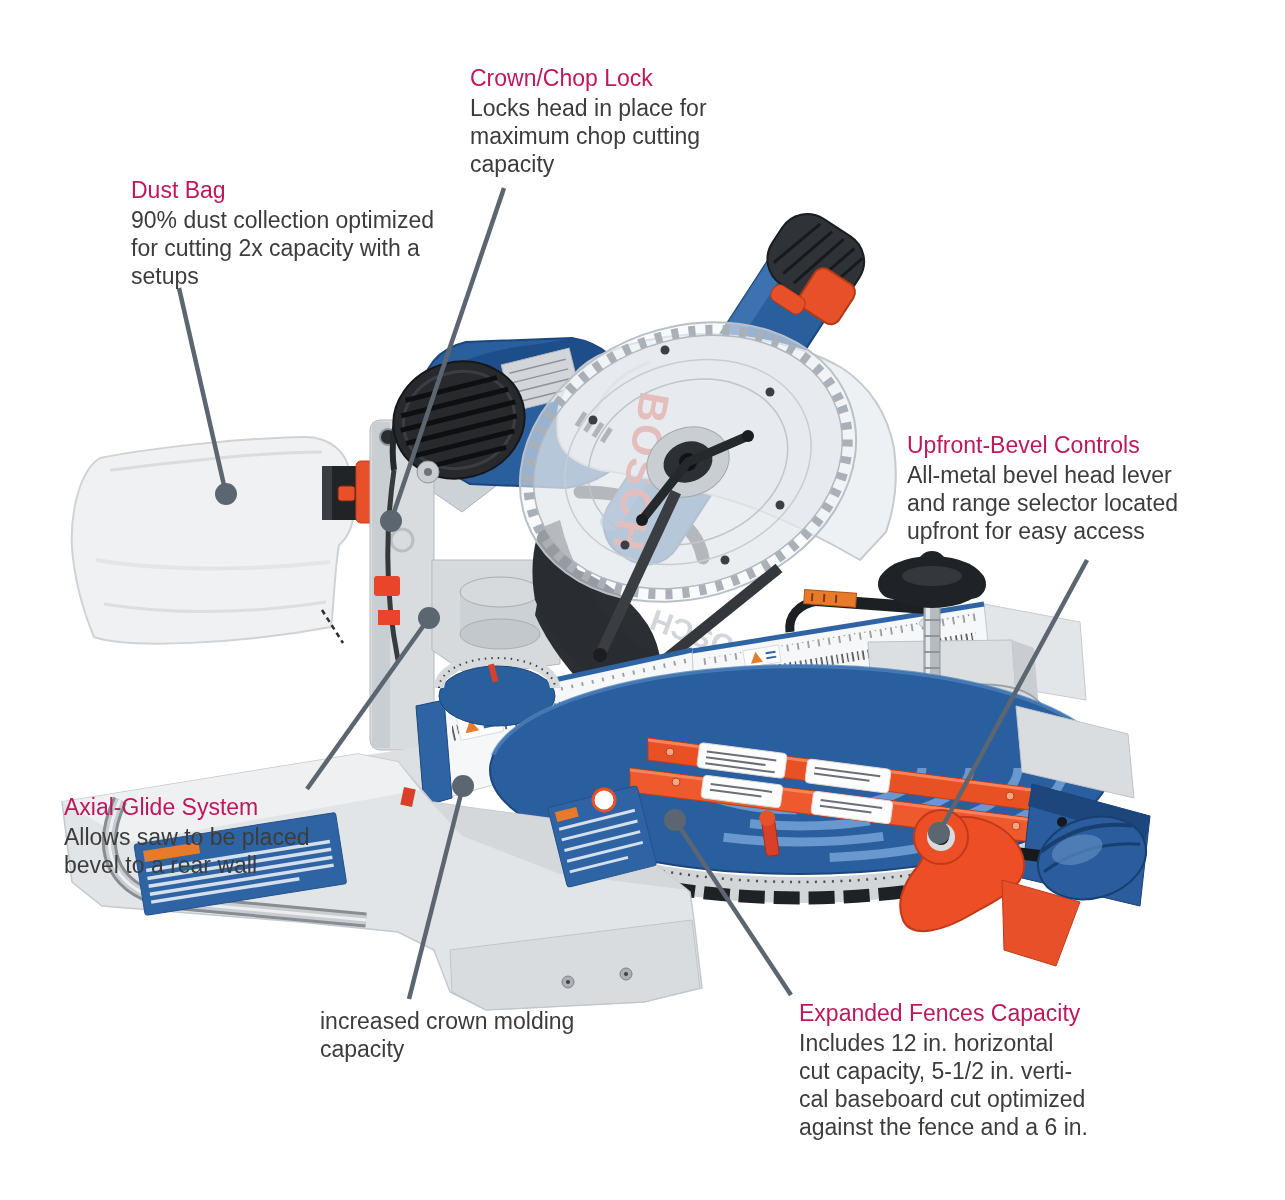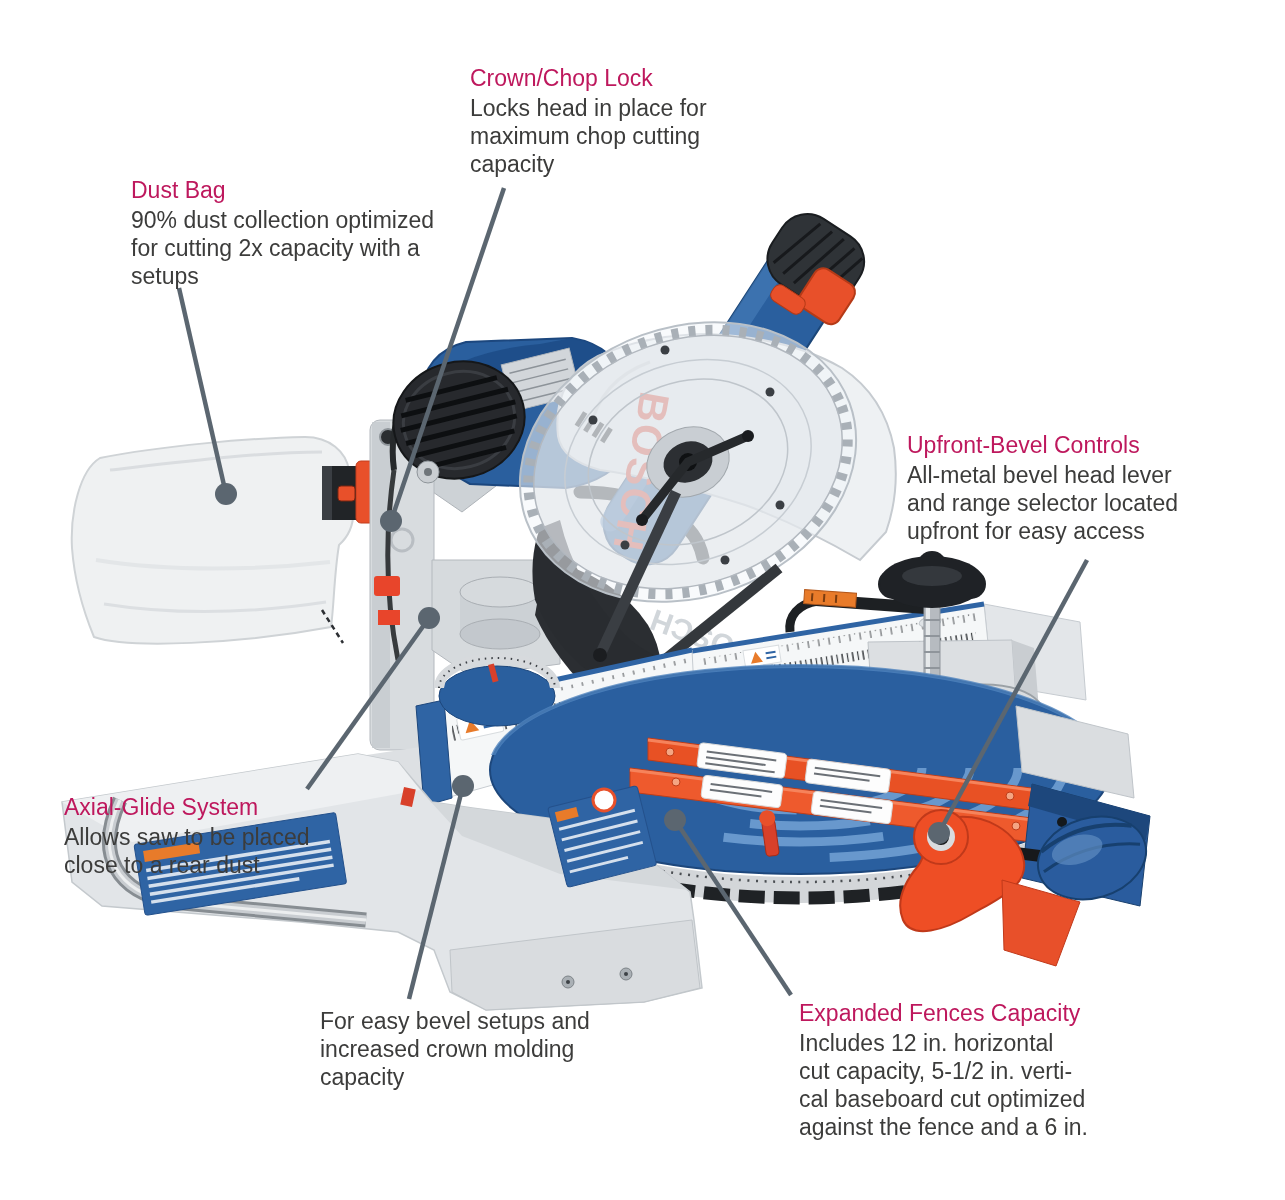--- a/index.html
+++ b/index.html
@@ -382,25 +382,24 @@
 <div class="callout" style="left:907px;top:431px;">
   <div class="t">Upfront-Bevel Controls</div>
   <div>All-metal bevel head lever</div>
   <div>and range selector located</div>
   <div>upfront for easy access</div>
 </div>
 
 <div class="callout" style="left:64px;top:793px;">
   <div class="t">Axial-Glide System</div>
   <div>Allows saw to be placed</div>
-  <div>close to a rear dust</div>
+  <div>bevel to a rear wall</div>
 </div>
 
 <div class="callout" style="left:320px;top:1007px;">
-  <div>For easy bevel setups and</div>
   <div>increased crown molding</div>
   <div>capacity</div>
 </div>
 
 <div class="callout" style="left:799px;top:999px;">
   <div class="t">Expanded Fences Capacity</div>
   <div>Includes 12 in. horizontal</div>
   <div>cut capacity, 5-1/2 in. verti-</div>
   <div>cal baseboard cut optimized</div>
   <div>against the fence and a 6 in.</div>

